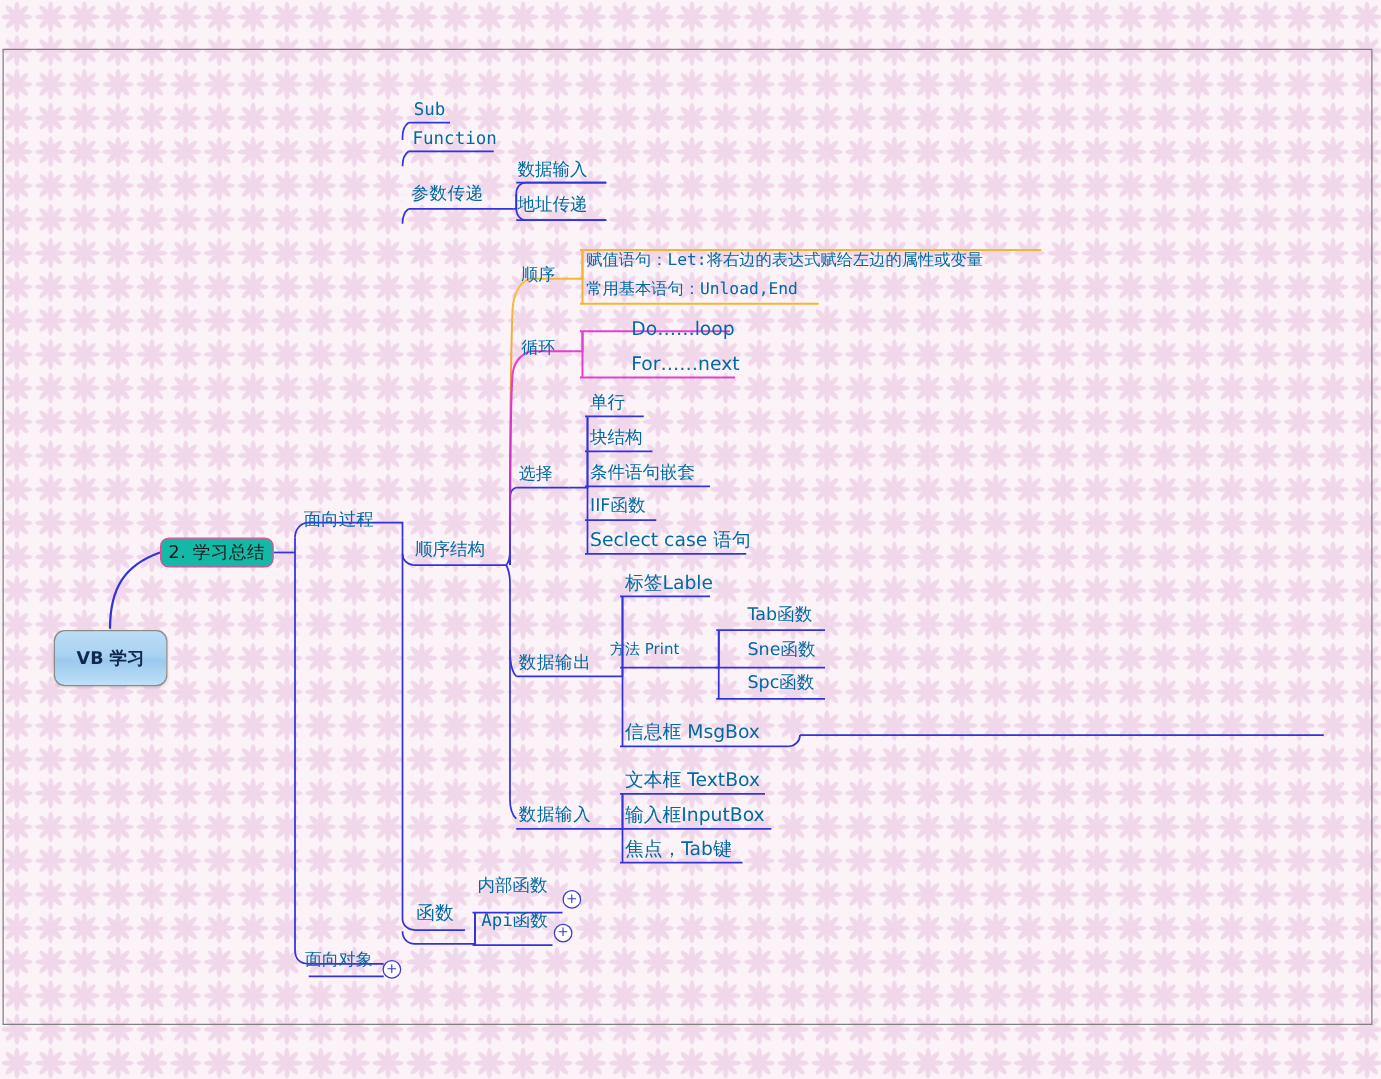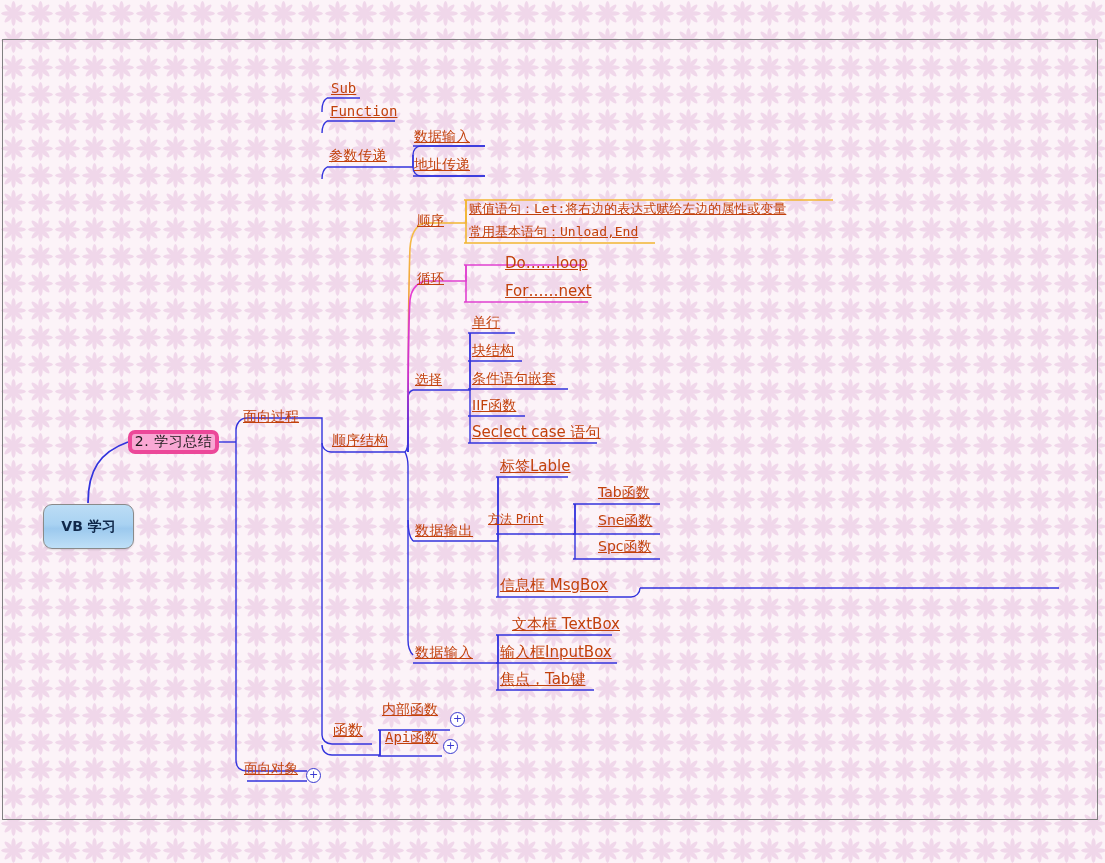--- a/index.html
+++ b/index.html
@@ -48,23 +48,22 @@
   
   #node-layer {
     position: absolute;
     left: 0; top: 0;
     width: 1105px; height: 863px;
     z-index: 3;
   }
   .node {
     position: absolute;
     white-space: nowrap;
-    color: #c2410c;
+    color: #0369a1;
     line-height: 1.1;
-    text-decoration: underline;
   }
   .node.cn {
     font-family: "DejaVu Sans", sans-serif;
   }
   .node.mono {
     font-family: "DejaVu Sans Mono", "Liberation Mono", monospace;
   }
   .root-node {
     position: absolute;
     box-sizing: border-box;
@@ -76,23 +75,23 @@
     font-size: 14px;
     display: flex;
     align-items: center;
     justify-content: center;
     box-shadow: 0 1px 2px rgba(0,0,0,0.12);
     font-family: "DejaVu Sans", sans-serif;
   }
   .level1-node {
     position: absolute;
     box-sizing: border-box;
-    border: 4px solid #ec4899;
+    border: 1px solid #ec4899;
     border-radius: 7px;
-    background: #f9a8d4;
+    background: #14b8a6;
     color: #1a1a1a;
     font-size: 14px;
     display: flex;
     align-items: center;
     justify-content: center;
     font-family: "DejaVu Sans", sans-serif;
     letter-spacing: 0.5px;
     text-align: center;
   }
   .expander {
@@ -300,21 +299,21 @@
 
   <div class="node cn" style="left:415px; top:523px; font-size:14px; letter-spacing:0.5px;">数据输出</div>
   <div class="node cn" style="left:500px; top:458px; font-size:15px;">标签Lable</div>
   <div class="node cn" style="left:488px; top:513px; font-size:12px;">方法 Print</div>
   <div class="node cn" style="left:598px; top:485px; font-size:14px;">Tab函数</div>
   <div class="node cn" style="left:598px; top:513px; font-size:14px;">Sne函数</div>
   <div class="node cn" style="left:598px; top:539px; font-size:14px;">Spc函数</div>
   <div class="node cn" style="left:500px; top:577px; font-size:15px;">信息框 MsgBox</div>
 
   <div class="node cn" style="left:415px; top:645px; font-size:14px; letter-spacing:0.5px;">数据输入</div>
-  <div class="node cn" style="left:500px; top:616px; font-size:15px;margin-left:12px;">文本框 TextBox</div>
+  <div class="node cn" style="left:500px; top:616px; font-size:15px;">文本框 TextBox</div>
   <div class="node cn" style="left:500px; top:644px; font-size:15px;">输入框InputBox</div>
   <div class="node cn" style="left:500px; top:671px; font-size:15px;">焦点，Tab键</div>
 
   <div class="node cn" style="left:333px; top:722px; font-size:15px;">函数</div>
   <div class="node cn" style="left:382px; top:702px; font-size:14px;">内部函数</div>
   <div class="expander" style="left:450px; top:712px;">+</div>
   <div class="node mono" style="left:385px; top:730px; font-size:14px;">Api函数</div>
   <div class="expander" style="left:443px; top:739px;">+</div>
 
 </div>

